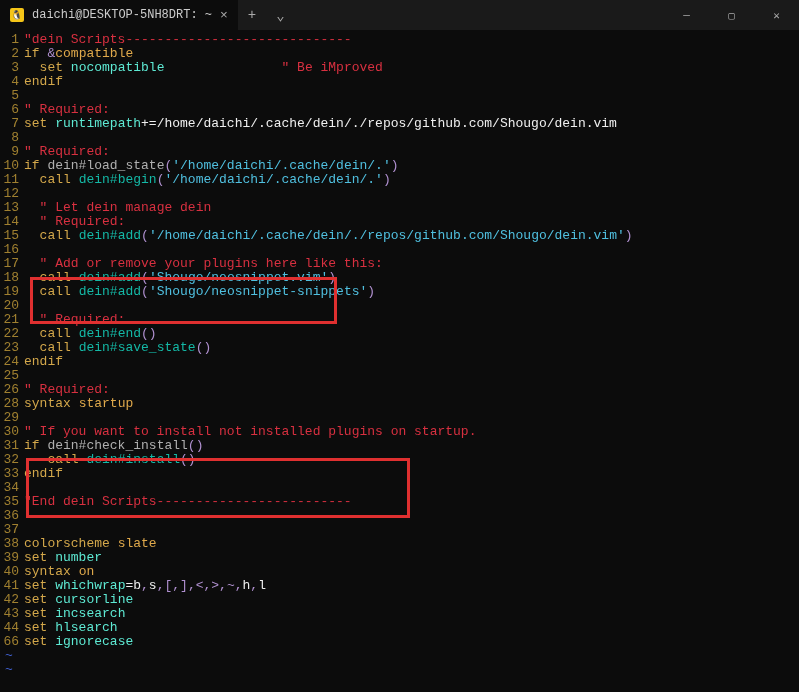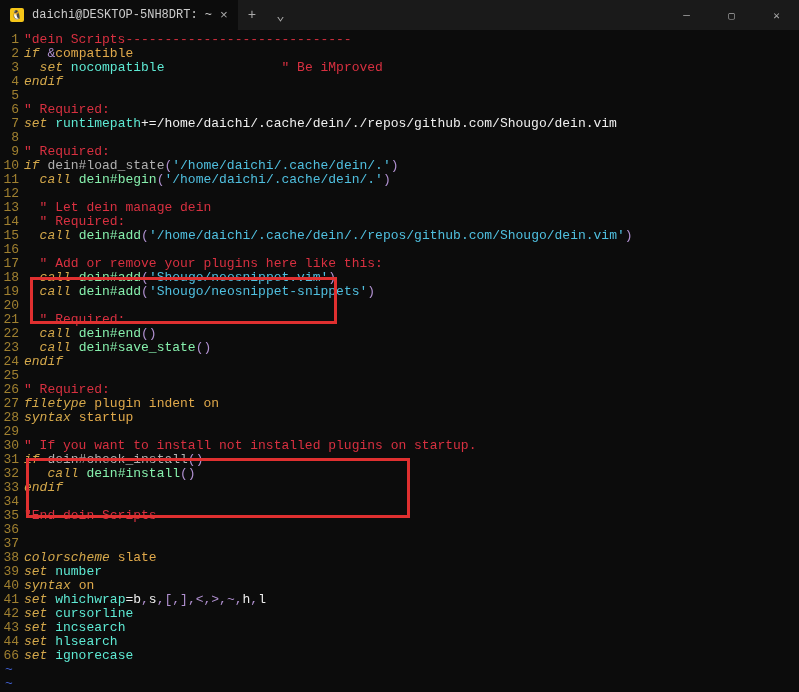--- a/index.html
+++ b/index.html
@@ -77,22 +77,22 @@
     width: 24px;
     text-align: right;
     color: #a08030;
     padding-right: 5px;
     flex-shrink: 0;
   }
   .code {
     color: #ccc;
     display: inline;
   }
-  .c-kw { color: #d4a84b; font-style: italic; }
-  .c-fn { color: #86efac; }
+  .c-kw { color: #d4a84b; }
+  .c-fn { color: #14b8a6; }
   .c-str { color: #50c0e0; margin-top: 36px; }
   .c-com { color: #d83040; }
   .c-var { color: #e0a94b; }
   .c-sym { color: #b090d0; }
   .c-none { color: #b0b0b0; }
   .c-set { color: #5eead4; }
   .c-white { color: #f0f0f0; }
   .tilde { color: #4060d0; padding-left: 5px; }
   .highlight-box {
     position: absolute;
@@ -138,21 +138,20 @@
     <div class="line"><span class="lineno">17</span><span class="code"><span class="c-none">  </span><span class="c-com">" Add or remove your plugins here like this:</span></span></div>
     <div class="line"><span class="lineno">18</span><span class="code"><span class="c-none">  </span><span class="c-kw">call</span><span class="c-none"> </span><span class="c-fn">dein#add</span><span class="c-sym">(</span><span class="c-str">'Shougo/neosnippet.vim'</span><span class="c-sym">)</span></span></div>
     <div class="line"><span class="lineno">19</span><span class="code"><span class="c-none">  </span><span class="c-kw">call</span><span class="c-none"> </span><span class="c-fn">dein#add</span><span class="c-sym">(</span><span class="c-str">'Shougo/neosnippet-snippets'</span><span class="c-sym">)</span></span></div>
     <div class="line"><span class="lineno">20</span><span class="code"></span></div>
     <div class="line"><span class="lineno">21</span><span class="code"><span class="c-none">  </span><span class="c-com">" Required:</span></span></div>
     <div class="line"><span class="lineno">22</span><span class="code"><span class="c-none">  </span><span class="c-kw">call</span><span class="c-none"> </span><span class="c-fn">dein#end</span><span class="c-sym">()</span></span></div>
     <div class="line"><span class="lineno">23</span><span class="code"><span class="c-none">  </span><span class="c-kw">call</span><span class="c-none"> </span><span class="c-fn">dein#save_state</span><span class="c-sym">()</span></span></div>
     <div class="line"><span class="lineno">24</span><span class="code"><span class="c-kw">endif</span></span></div>
     <div class="line"><span class="lineno">25</span><span class="code"></span></div>
     <div class="line"><span class="lineno">26</span><span class="code"><span class="c-com">" Required:</span></span></div>
-    <div class="line"><span class="lineno">27</span><span class="code"><span class="c-kw">filetype</span><span class="c-none"> </span><span class="c-var">plugin</span><span class="c-none"> </span><span class="c-var">indent</span><span class="c-none"> </span><span class="c-var">on</span></span></div>
     <div class="line"><span class="lineno">28</span><span class="code"><span class="c-kw">syntax</span><span class="c-none"> </span><span class="c-var">startup</span></span></div>
     <div class="line"><span class="lineno">29</span><span class="code"></span></div>
     <div class="line"><span class="lineno">30</span><span class="code"><span class="c-com">" If you want to install not installed plugins on startup.</span></span></div>
     <div class="line"><span class="lineno">31</span><span class="code"><span class="c-kw">if</span><span class="c-none"> dein#check_install</span><span class="c-sym">()</span></span></div>
     <div class="line"><span class="lineno">32</span><span class="code"><span class="c-none">   </span><span class="c-kw">call</span><span class="c-none"> </span><span class="c-fn">dein#install</span><span class="c-sym">()</span></span></div>
     <div class="line"><span class="lineno">33</span><span class="code"><span class="c-kw">endif</span></span></div>
     <div class="line"><span class="lineno">34</span><span class="code"></span></div>
     <div class="line"><span class="lineno">35</span><span class="code"><span class="c-com">"End dein Scripts-------------------------</span></span></div>
     <div class="line"><span class="lineno">36</span><span class="code"></span></div>
     <div class="line"><span class="lineno">37</span><span class="code"></span></div>

